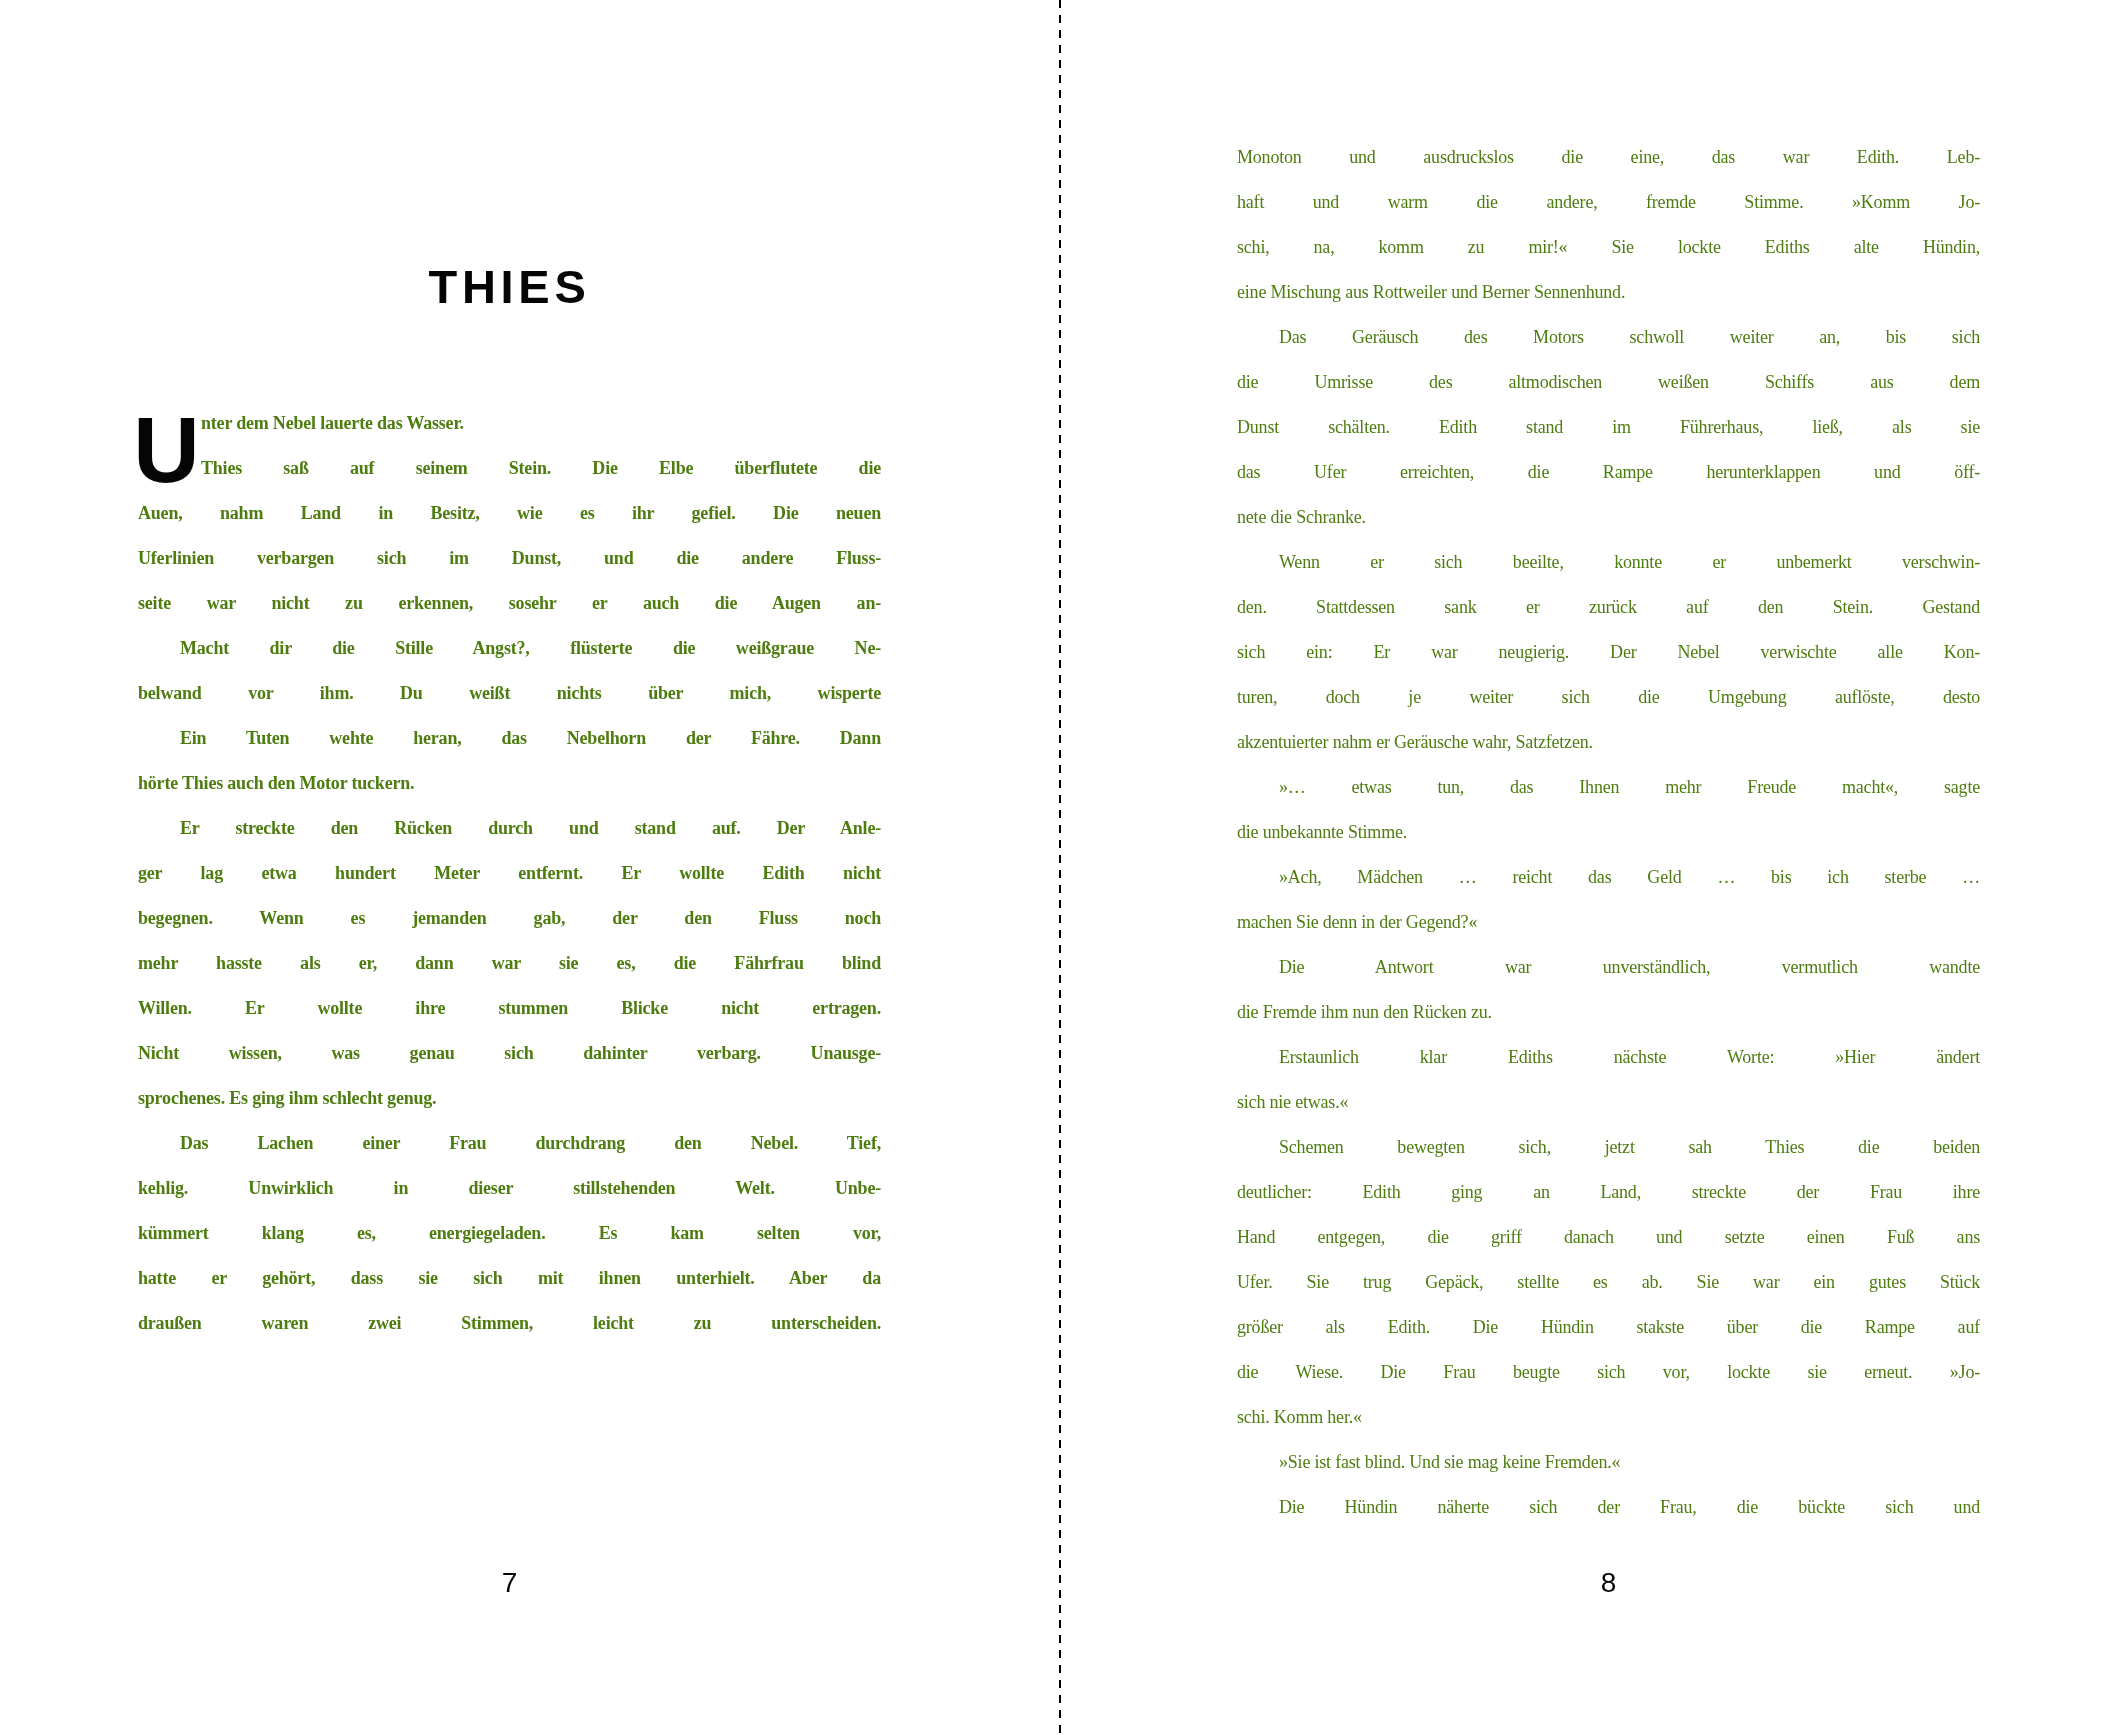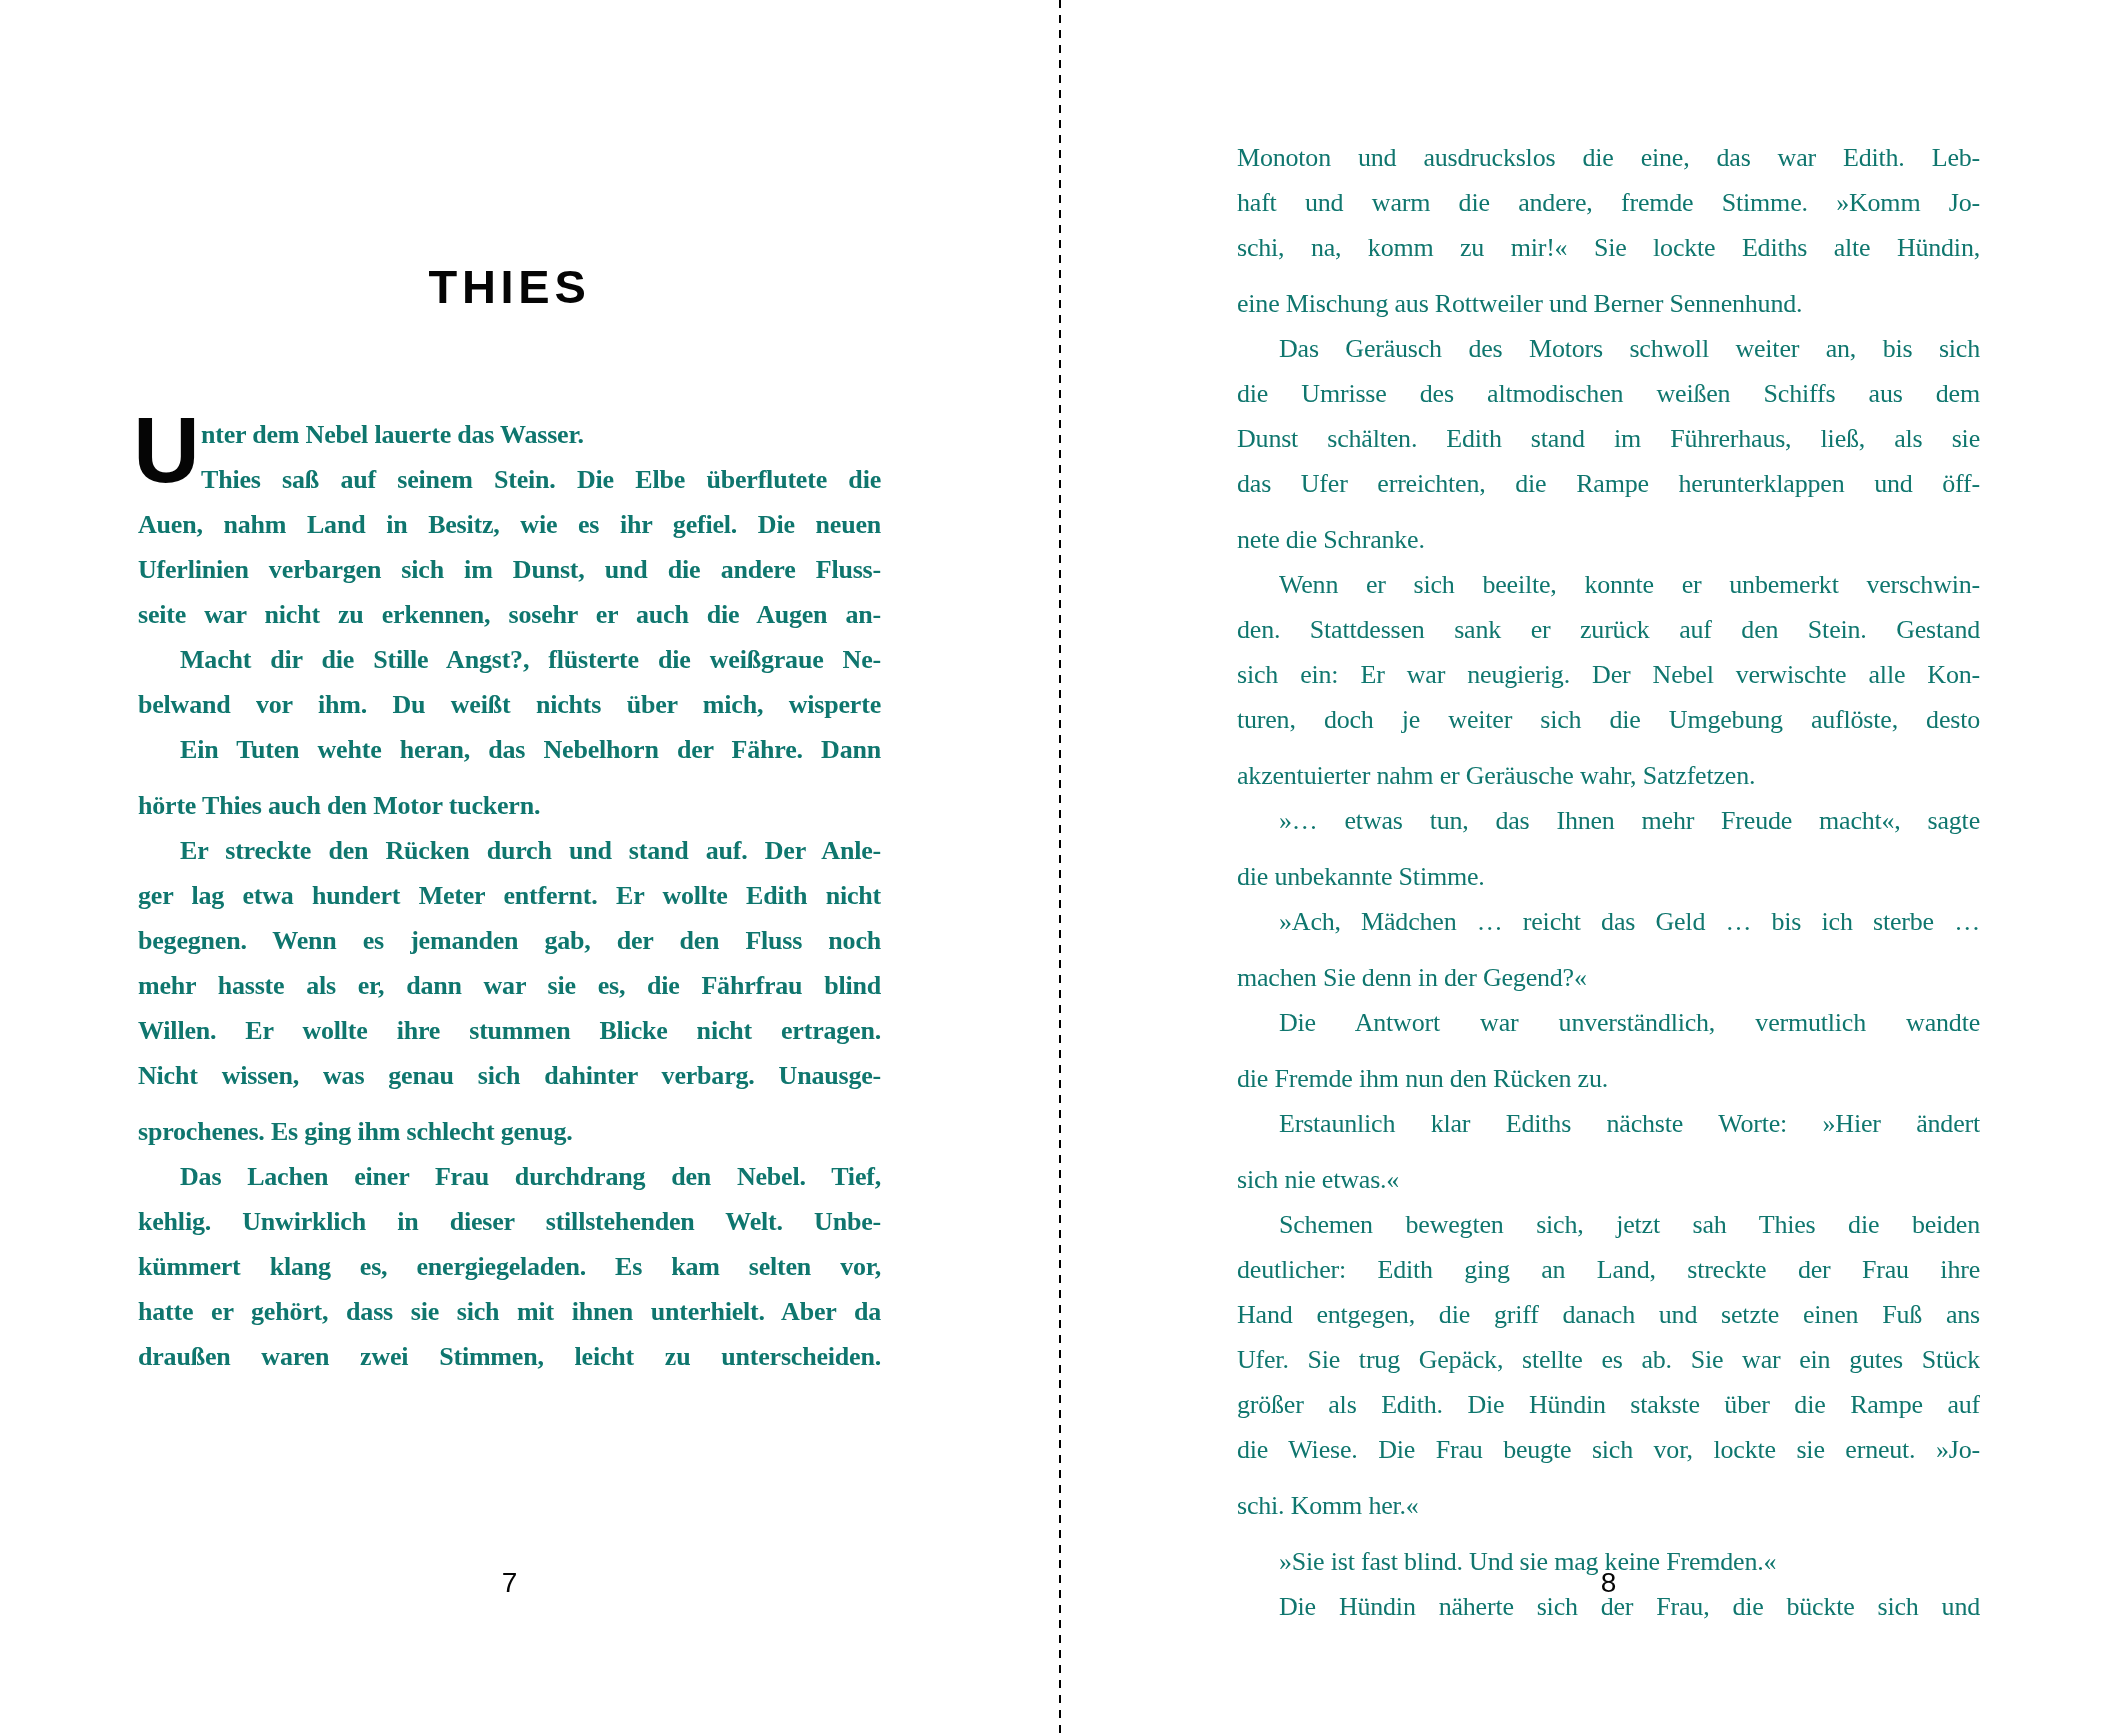--- a/index.html
+++ b/index.html
@@ -34,36 +34,36 @@
     letter-spacing: 4.7px;
     color: #050505;
     line-height: 1;
     white-space: nowrap;
   }
 
   .body-text {
     position: absolute;
     left: 0; right: 0;
     font-family: "Liberation Serif", serif;
-    font-size: 26px;
-    color: #0f766e;
+    font-size: 18px;
+    color: #4d7c0f;
     letter-spacing: -0.2px;
   }
   .page-left  .body-text { top: 401px; font-weight: bold; }
   .page-right .body-text { top: 135px; }
 
   .line {
     height: 45px;
     line-height: 45px;
     overflow: hidden;
     text-align: justify;
     text-align-last: justify;
     white-space: normal;
   }
-  .line.pend { text-align-last: left; margin-top: 11px; }
+  .line.pend { text-align-last: left; }
   .line.ind  { padding-left: 42px; }
   .line.drop { padding-left: 63px; }
 
   .drop-cap {
     position: absolute;
     left: -4.7px; top: 404px;
     font-family: "Liberation Sans", sans-serif;
     font-weight: 700;
     font-size: 92px;
     line-height: 92px;

